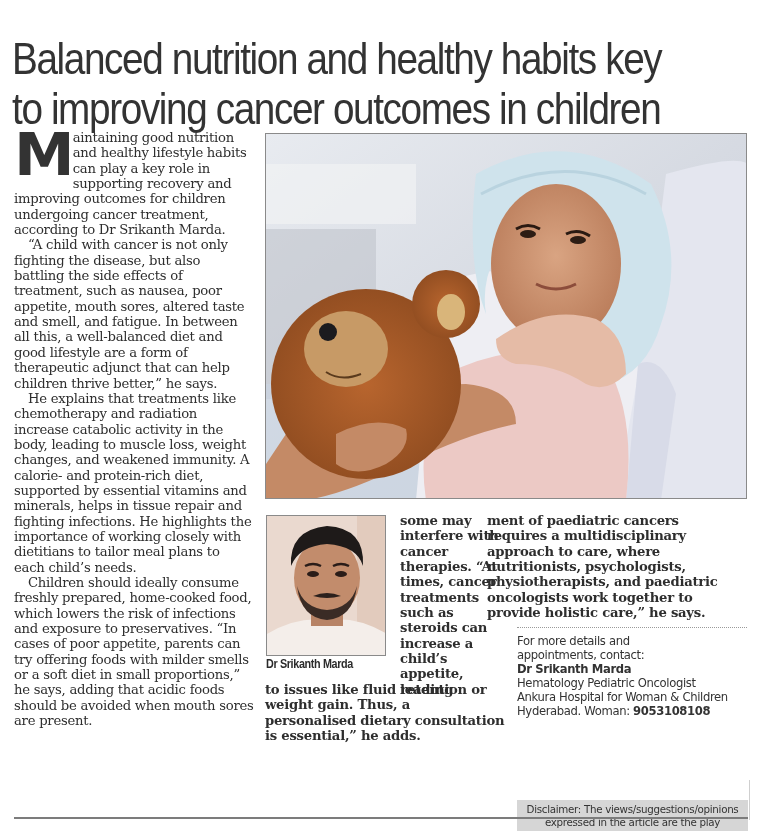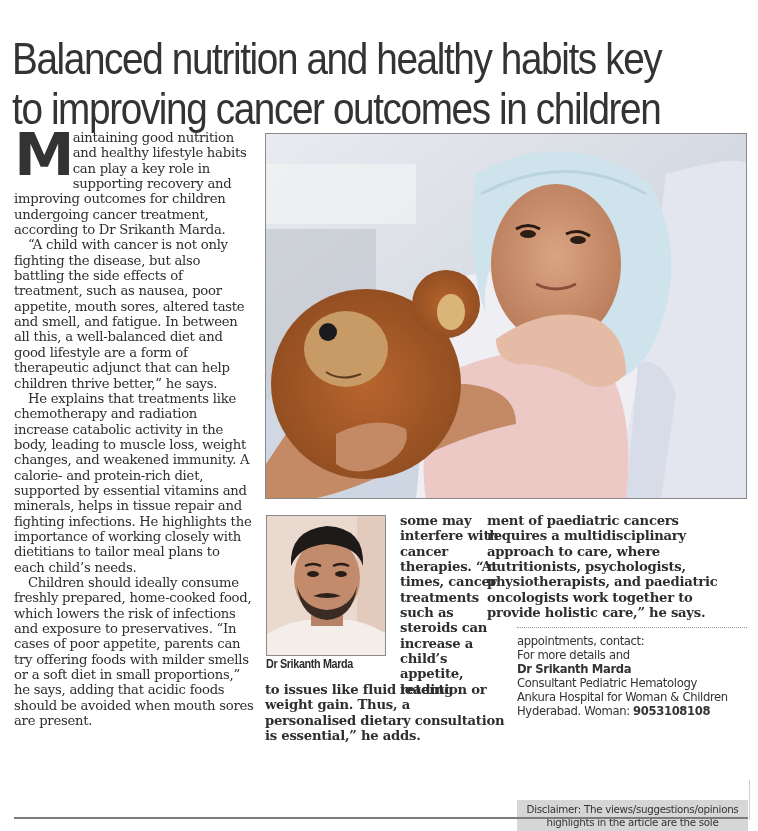--- a/index.html
+++ b/index.html
@@ -191,27 +191,27 @@
   <p class="noindent">to issues like fluid retention or weight gain. Thus, a personalised dietary consultation is essential,” he adds.</p>
 </div>
 
 <div id="col3" class="col serif">
   <p class="noindent">ment of  paediatric cancers requires a multidisciplinary approach to care, where nutritionists, psychologists, physiotherapists, and paediatric oncologists work together to provide holistic care,” he says.</p>
 </div>
 
 <div class="dotted-rule"></div>
 
 <div class="contact">
+  <div>For more details and</div>
   <div>appointments, contact:</div>
-  <div>For more details and</div>
   <div class="bold">Dr Srikanth Marda</div>
-  <div>Consultant Pediatric Hematology</div>
+  <div>Hematology Pediatric Oncologist</div>
   <div>Ankura Hospital for Woman &amp; Children</div>
   <div><span>Hyderabad. Woman: </span><span class="bold">9053108108</span></div>
 </div>
 
 <div class="disclaimer">
   <div>Disclaimer: The views/suggestions/opinions</div>
-  <div>highlights in the article are the sole</div>
+  <div>expressed in the article are the play</div>
 </div>
 
 <div class="bottom-rule"></div>
 <div class="vert-rule"></div>
 
 </body></html>

